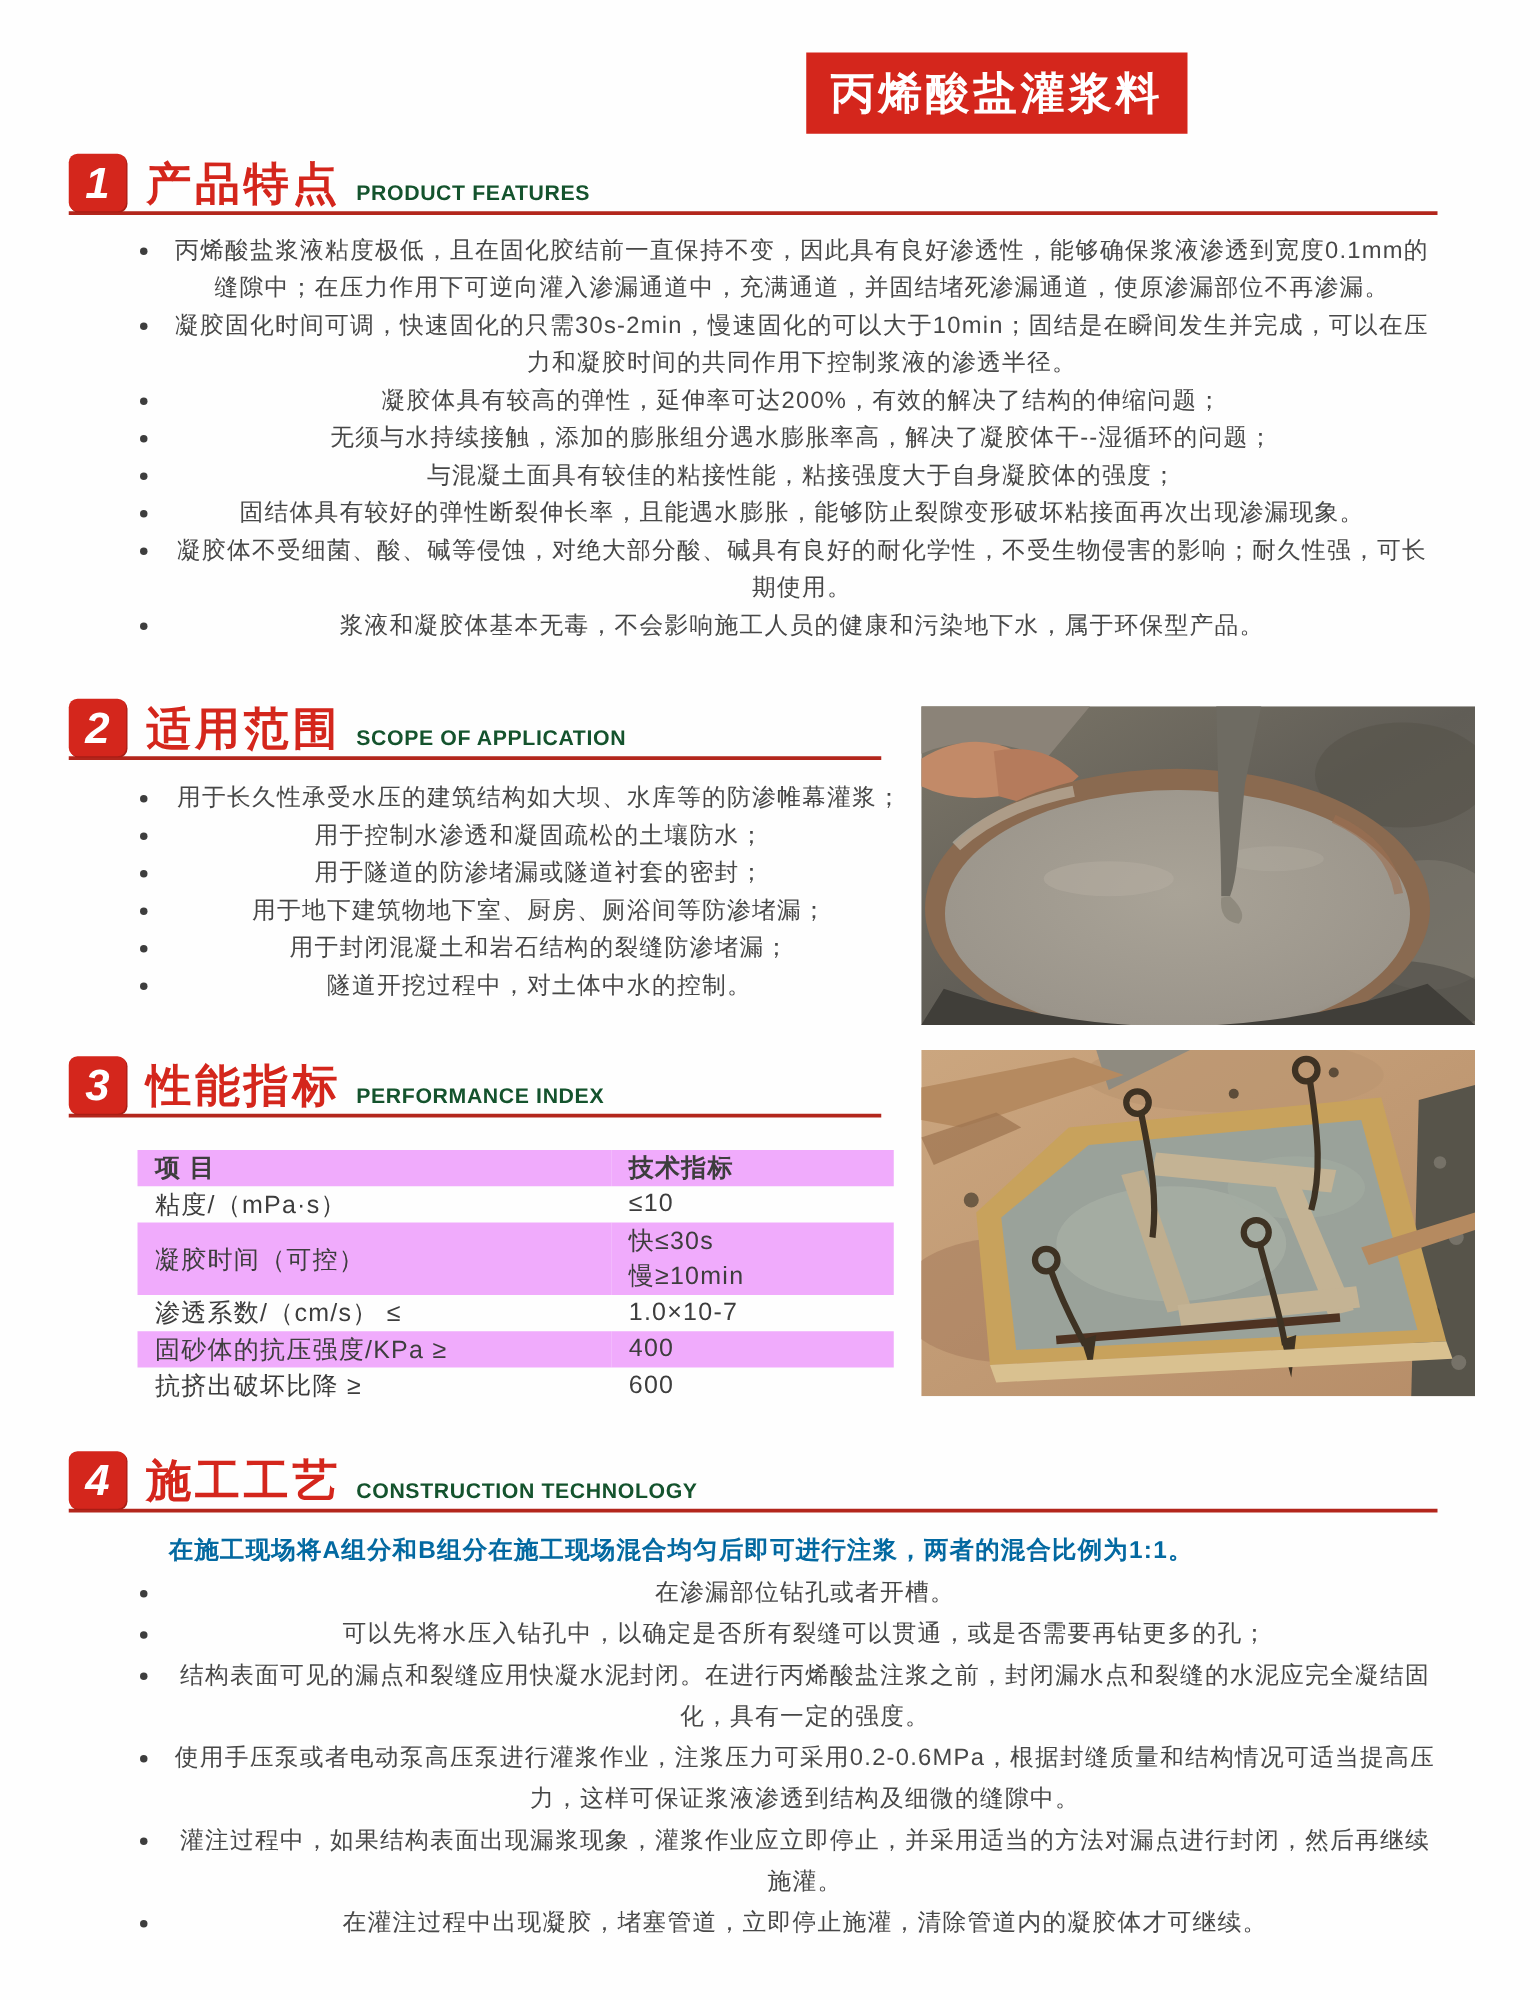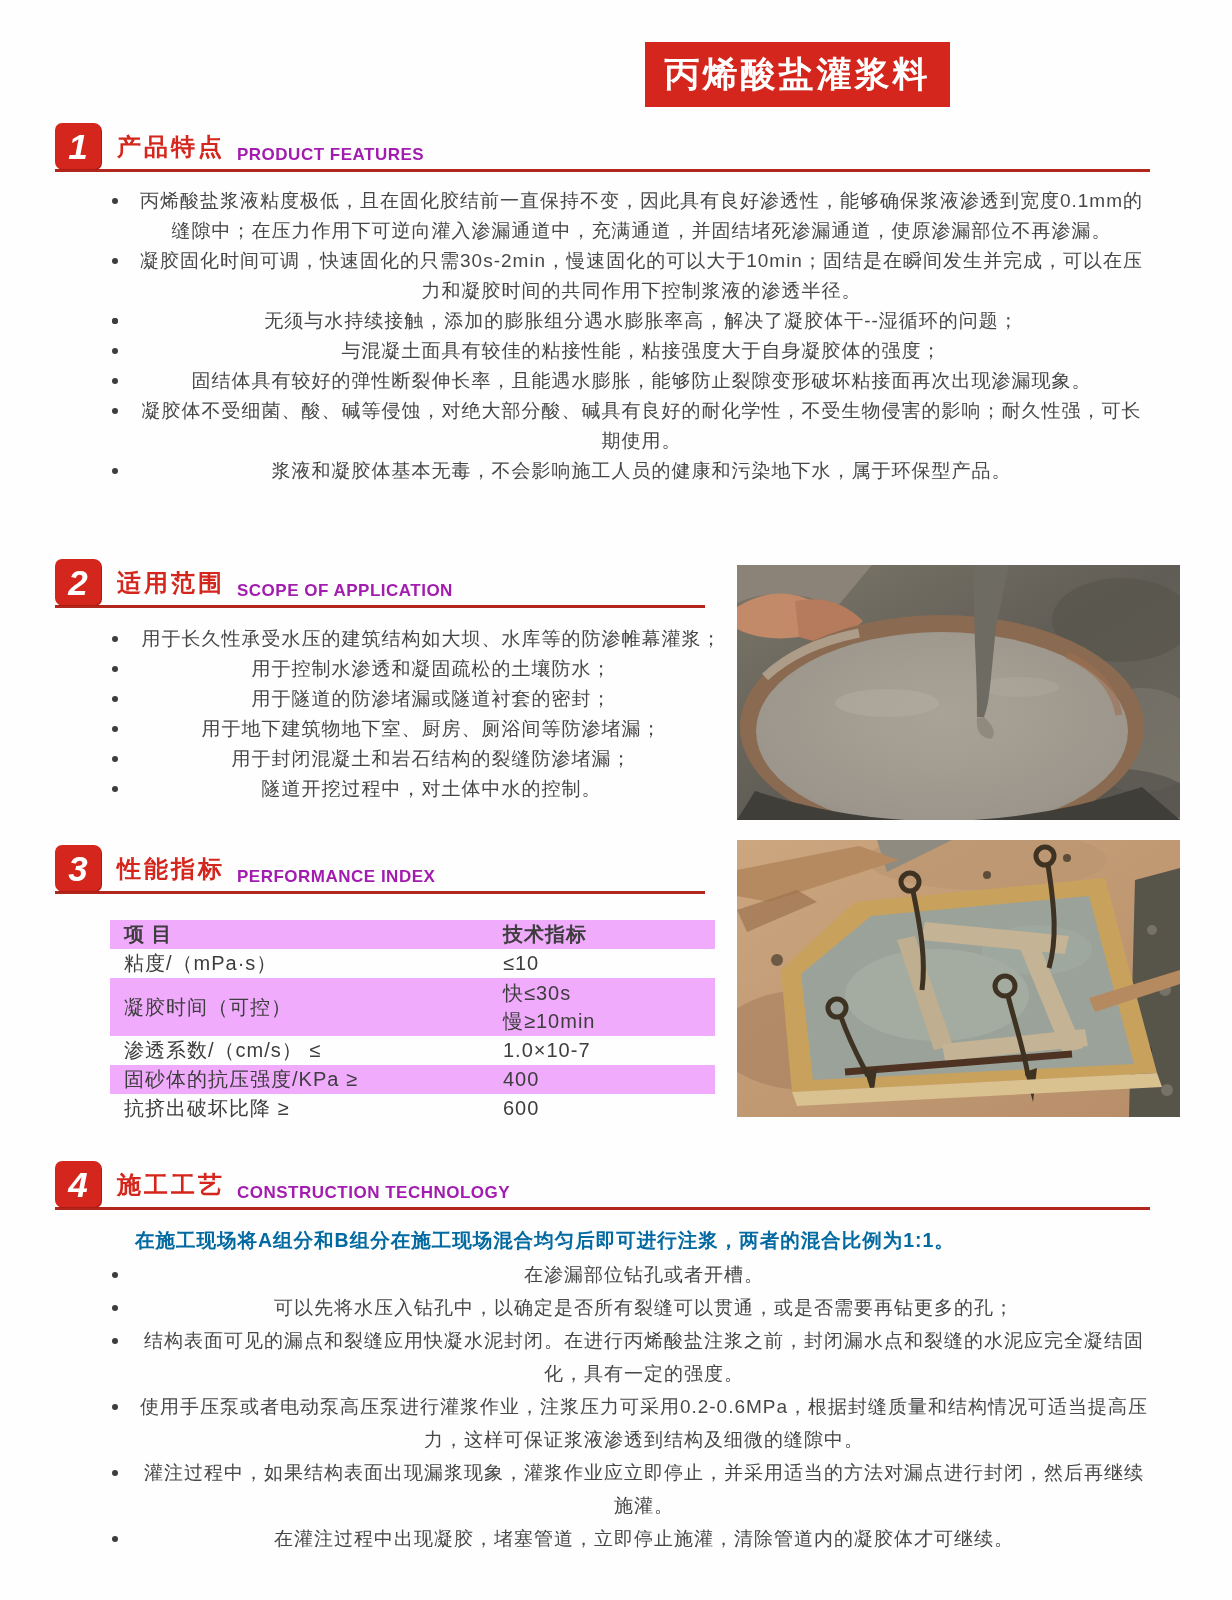--- a/index.html
+++ b/index.html
@@ -20,25 +20,25 @@
   }
   .sec-header.wide{width:1095px;}
   .sec-header.narrow{width:650px;}
   .badge{
     width:46px;height:46px;background:#d4261c;border-radius:7px;flex:0 0 auto;
     display:flex;align-items:center;justify-content:center;
     color:#fff;font-size:35px;font-weight:700;font-style:italic;line-height:1;
     box-shadow:1px 1px 0 #a81d14;
   }
   .sec-title-zh{
-    margin:0 12px 0 16px;color:#d4261c;font-size:24px;font-weight:700;
+    margin:0 12px 0 16px;color:#d4261c;font-size:36px;font-weight:700;
     letter-spacing:3px;line-height:44px;white-space:nowrap;
   }
   .sec-title-en{
-    color:#a21caf;font-size:17px;font-weight:700;letter-spacing:.5px;
+    color:#14532d;font-size:17px;font-weight:700;letter-spacing:.5px;
     padding-bottom:4px;white-space:nowrap;
   }
   
   .blist{position:absolute;margin:0;padding:0;list-style:none;}
   .blist li{
     position:relative;padding-left:27px;font-size:19px;letter-spacing:1px;
     line-height:30px;color:#474747;text-align:center;
   }
   .blist.loose li{line-height:33px;}
   .dot{
@@ -80,21 +80,21 @@
     <div class="badge">
       <span>1</span>
     </div>
     <div class="sec-title-zh">产品特点</div>
     <div class="sec-title-en">PRODUCT FEATURES</div>
   </div>
 
   <ul class="blist" style="top:186px;left:108px;width:1040px;">
     <li><span class="dot"></span><span>丙烯酸盐浆液粘度极低，且在固化胶结前一直保持不变，因此具有良好渗透性，能够确保浆液渗透到宽度0.1mm的缝隙中；在压力作用下可逆向灌入渗漏通道中，充满通道，并固结堵死渗漏通道，使原渗漏部位不再渗漏。</span></li>
     <li><span class="dot"></span><span>凝胶固化时间可调，快速固化的只需30s-2min，慢速固化的可以大于10min；固结是在瞬间发生并完成，可以在压力和凝胶时间的共同作用下控制浆液的渗透半径。</span></li>
-    <li><span class="dot"></span></li>
+    <li><span class="dot"></span><span>凝胶体具有较高的弹性，延伸率可达200%，有效的解决了结构的伸缩问题；</span></li>
     <li><span class="dot"></span><span>无须与水持续接触，添加的膨胀组分遇水膨胀率高，解决了凝胶体干--湿循环的问题；</span></li>
     <li><span class="dot"></span><span>与混凝土面具有较佳的粘接性能，粘接强度大于自身凝胶体的强度；</span></li>
     <li><span class="dot"></span><span>固结体具有较好的弹性断裂伸长率，且能遇水膨胀，能够防止裂隙变形破坏粘接面再次出现渗漏现象。</span></li>
     <li><span class="dot"></span><span>凝胶体不受细菌、酸、碱等侵蚀，对绝大部分酸、碱具有良好的耐化学性，不受生物侵害的影响；耐久性强，可长期使用。</span></li>
     <li><span class="dot"></span><span>浆液和凝胶体基本无毒，不会影响施工人员的健康和污染地下水，属于环保型产品。</span></li>
   </ul>
 
   <div class="sec-header narrow" style="top:556px;">
     <div class="badge">
       <span>2</span>

